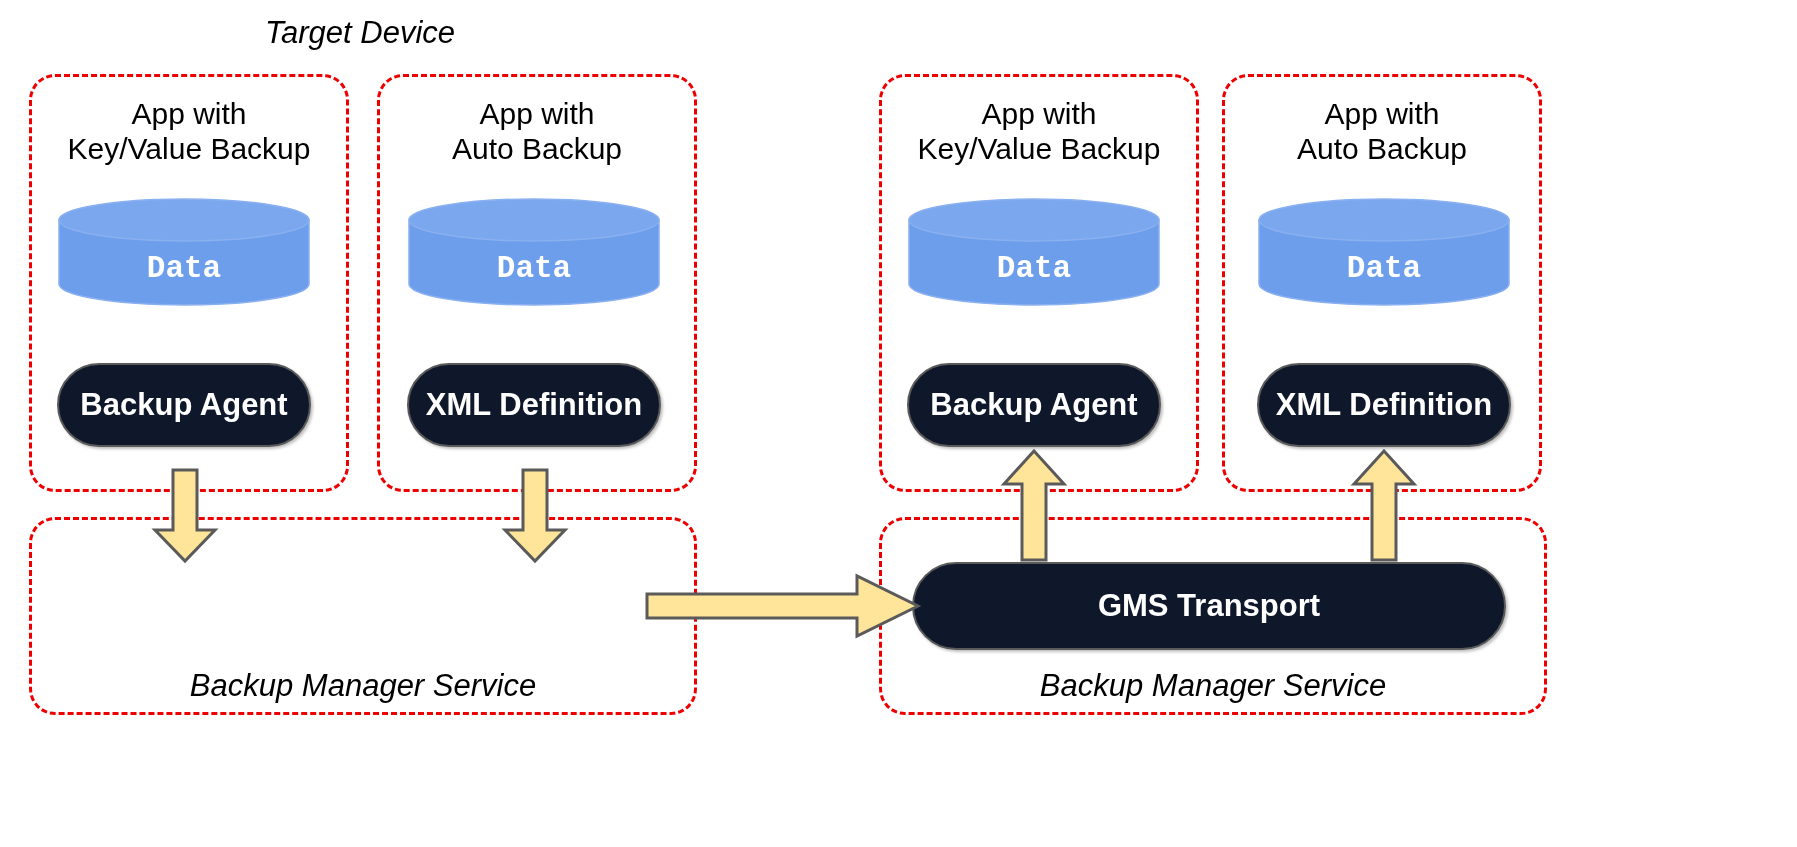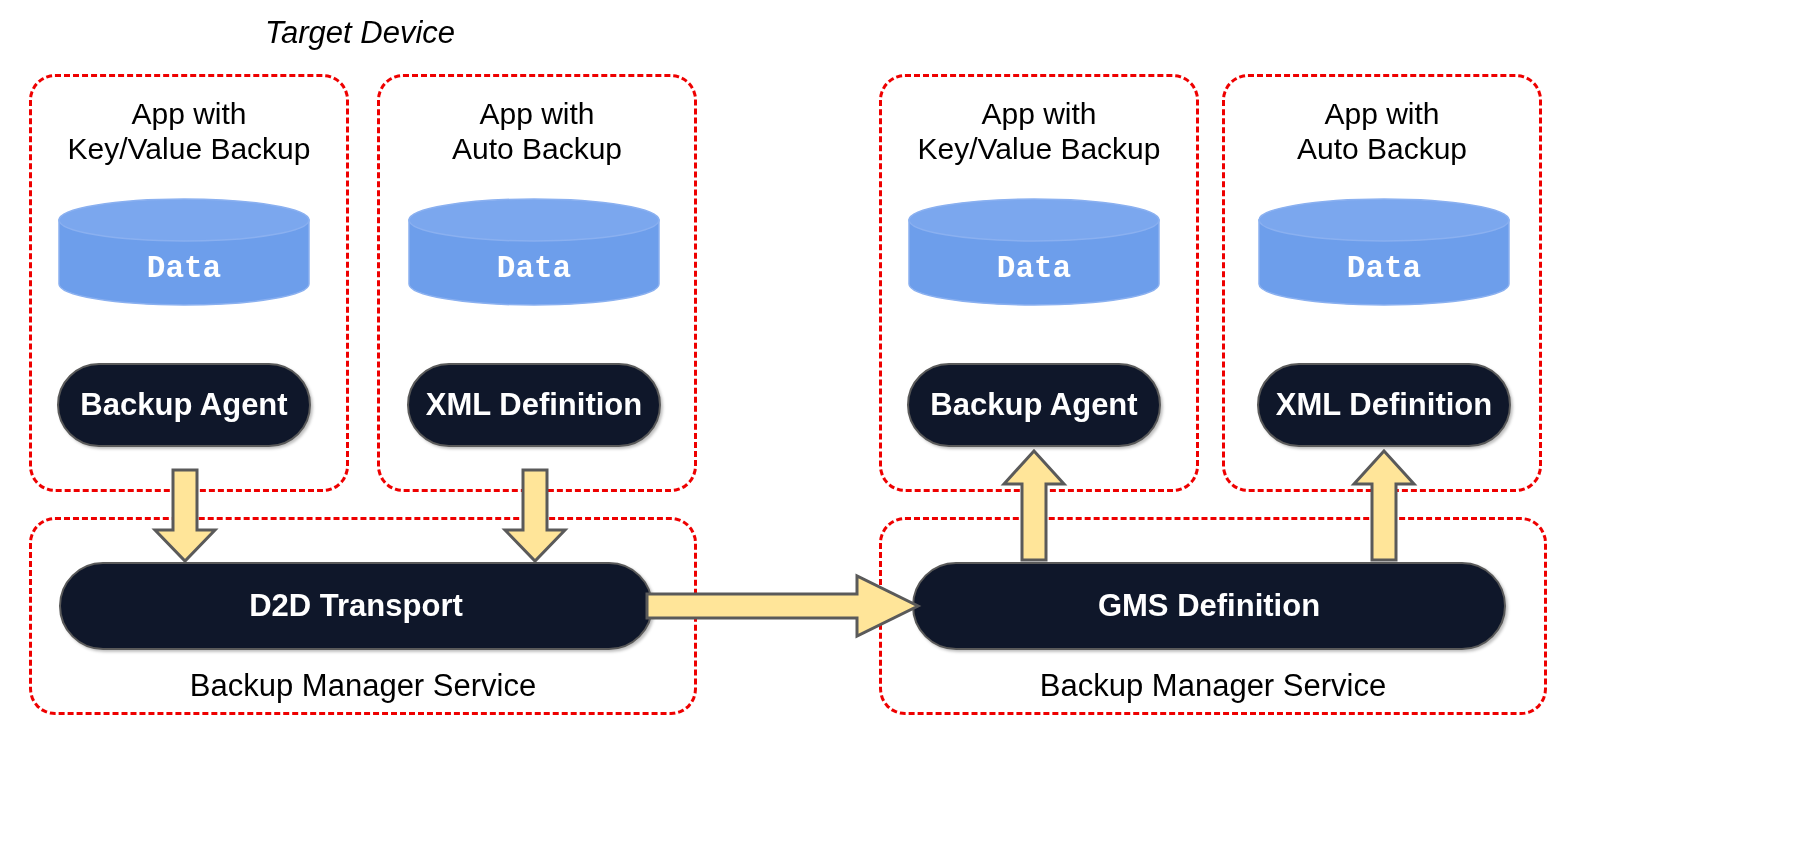--- a/index.html
+++ b/index.html
@@ -46,20 +46,21 @@
     line-height: 35px;
     color: #000000;
     text-align: center;
     white-space: pre-line;
     font-family: "Liberation Sans", sans-serif;
   }
 
   
   .service-label {
     position: absolute;
+    font-style: italic;
     font-size: 31px;
     color: #000000;
     text-align: center;
     white-space: nowrap;
     font-family: "Liberation Sans", sans-serif;
   }
 
   
   .cylinder {
     position: absolute;
@@ -132,21 +133,20 @@
       <path d="M2,23 L2,87 A125,21 0 0 0 252,87 L252,23 Z" fill="#6d9eeb" stroke="#8ab0f0" stroke-width="1.5"></path>
       <ellipse cx="127" cy="23" rx="125" ry="21" fill="#7ba7ee" stroke="#8ab0f0" stroke-width="1.5"></ellipse>
     </svg>
     <div class="cyl-text" style="top:54px;">Data</div>
   </div>
 
   <div class="pill" style="left:407px; top:363px; width:254px; height:84px; border-radius:42px;">XML Definition</div>
 
   <div class="dashed-box" style="left:29px; top:517px; width:668px; height:198px;"></div>
 
-  <div class="pill" style="left:59px; top:562px; width:594px; height:88px; border-radius:44px;">D2D Transport</div>
 
   <div class="service-label" style="left:29px; top:668px; width:668px;">Backup Manager Service</div>
 
   <div class="dashed-box" style="left:879px; top:74px; width:320px; height:418px;"></div>
   <div class="app-label" style="left:879px; top:96px; width:320px;">App with
 Key/Value Backup</div>
 
   <div class="cylinder" style="left:907px; top:197px; width:254px; height:110px;">
     <svg width="254" height="110" viewBox="0 0 254 110">
       <path d="M2,23 L2,87 A125,21 0 0 0 252,87 L252,23 Z" fill="#6d9eeb" stroke="#8ab0f0" stroke-width="1.5"></path>
@@ -166,21 +166,21 @@
       <path d="M2,23 L2,87 A125,21 0 0 0 252,87 L252,23 Z" fill="#6d9eeb" stroke="#8ab0f0" stroke-width="1.5"></path>
       <ellipse cx="127" cy="23" rx="125" ry="21" fill="#7ba7ee" stroke="#8ab0f0" stroke-width="1.5"></ellipse>
     </svg>
     <div class="cyl-text" style="top:54px;">Data</div>
   </div>
 
   <div class="pill" style="left:1257px; top:363px; width:254px; height:84px; border-radius:42px;">XML Definition</div>
 
   <div class="dashed-box" style="left:879px; top:517px; width:668px; height:198px;"></div>
 
-  <div class="pill" style="left:912px; top:562px; width:594px; height:88px; border-radius:44px;">GMS Definition</div>
+  <div class="pill" style="left:912px; top:562px; width:594px; height:88px; border-radius:44px;">GMS Transport</div>
 
   <div class="service-label" style="left:879px; top:668px; width:668px;">Backup Manager Service</div>
 
   <div class="arrow" style="left:152px; top:468px; width:66px; height:96px;">
     <svg width="66" height="96" viewBox="0 0 66 96">
       <path d="M21,2 L45,2 L45,62 L63,62 L33,93 L3,62 L21,62 Z" fill="#ffe599" stroke="#5a5a5a" stroke-width="3" stroke-linejoin="miter"></path>
     </svg>
   </div>
 
   <div class="arrow" style="left:502px; top:468px; width:66px; height:96px;">

